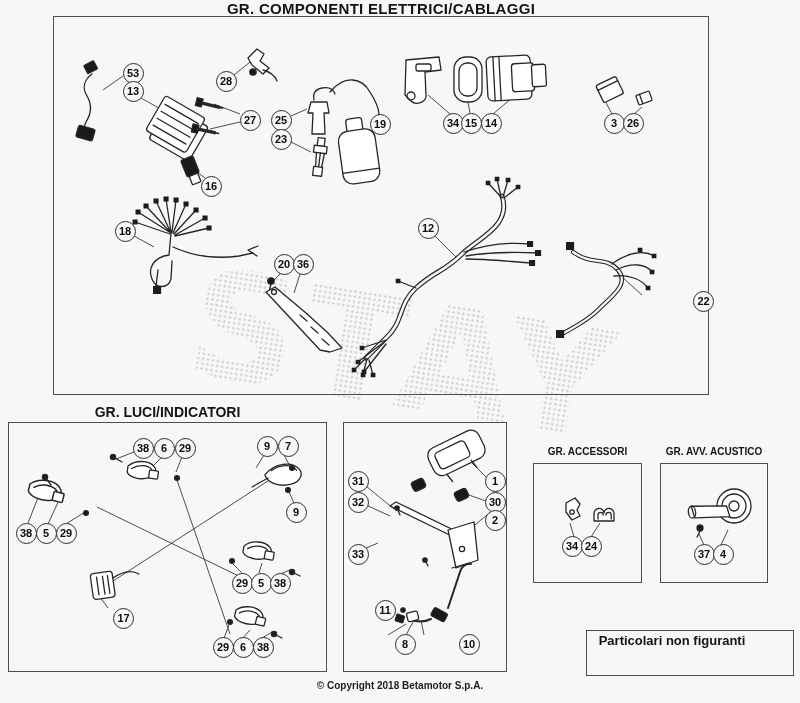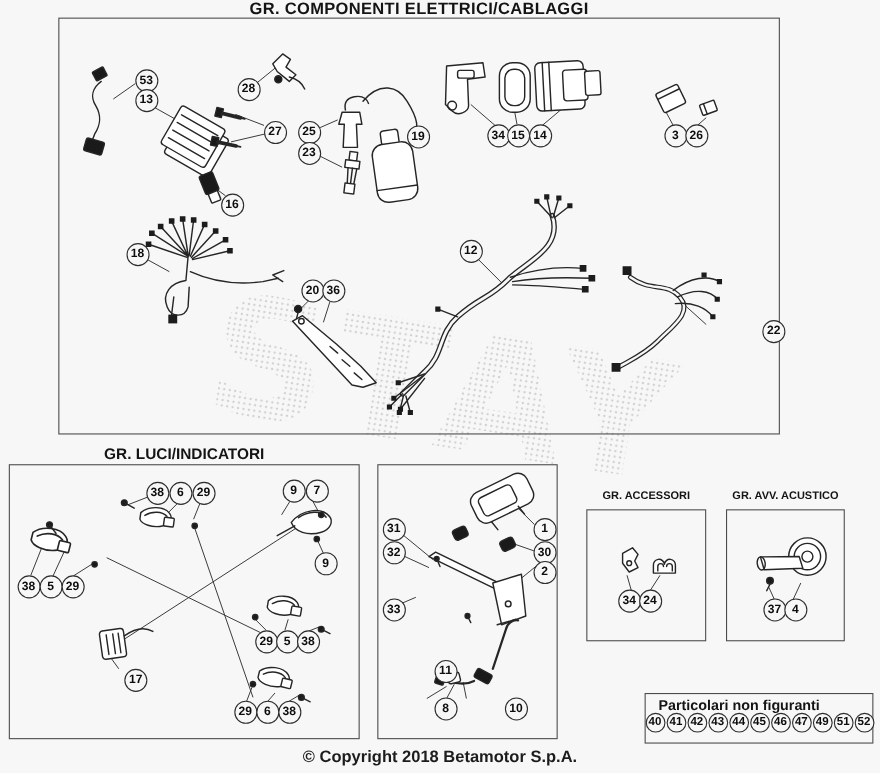--- a/index.html
+++ b/index.html
@@ -13,21 +13,21 @@
   .callout-layer{position:absolute;inset:0;pointer-events:none;}
   .co{position:absolute;width:21px;height:21px;box-sizing:border-box;border:1.5px solid #2d2d2d;
       border-radius:50%;background:#f7f7f7;color:#0d0d0d;font:bold 11px/18px "Liberation Sans",sans-serif;
       text-align:center;}
   .co.static{position:static;width:18px;height:18px;font:bold 10.5px/15px "Liberation Sans",sans-serif;
       flex:0 0 auto;}
   .num-row{position:absolute;left:588px;top:648px;width:205px;display:flex;gap:1px;justify-content:center;}
   .notshown-title{position:absolute;left:586px;top:633px;width:172px;text-align:center;
       font-weight:bold;font-size:13px;color:#141414;}
   .copyright{position:absolute;left:0;top:680px;width:800px;text-align:center;
-      font-weight:bold;font-size:15px;color:#1c1c1c;}
+      font-weight:bold;font-size:10px;color:#1c1c1c;}
   .art{position:absolute;left:0;top:0;pointer-events:none;}
   .watermark{position:absolute;left:205px;top:235px;width:460px;font-weight:bold;font-size:150px;
       letter-spacing:6px;transform:rotate(9deg);transform-origin:left top;
       background-image:radial-gradient(#777 1.1px, rgba(0,0,0,0) 1.35px);background-size:5px 5px;
       -webkit-background-clip:text;background-clip:text;color:transparent;opacity:.3;
       font-family:"DejaVu Sans",sans-serif;pointer-events:none;}
 </style>
 </head>
 <body>
 
@@ -284,41 +284,28 @@
       <span class="co" style="left: 232.5px; top: 636.5px;">6</span>
       <span class="co" style="left: 252.5px; top: 636.5px;">38</span>
     </div>
   <div class="callout-layer">
       <span class="co" style="left: 347.5px; top: 470.5px;">31</span>
       <span class="co" style="left: 347.5px; top: 491.5px;">32</span>
       <span class="co" style="left: 347.5px; top: 543.5px;">33</span>
       <span class="co" style="left: 484.5px; top: 470.5px;">1</span>
       <span class="co" style="left: 484.5px; top: 491.5px;">30</span>
       <span class="co" style="left: 484.5px; top: 509.5px;">2</span>
-      <span class="co" style="left: 374.5px; top: 600px; margin-left: 20px;">11</span>
+      <span class="co" style="left: 374.5px; top: 600px;">11</span>
       <span class="co" style="left: 394.5px; top: 633.5px;">8</span>
       <span class="co" style="left: 413.5px; top: 633.5px; margin-left: 45px;">10</span>
     </div>
   <div class="callout-layer">
       <span class="co" style="left: 561.5px; top: 535.5px;">34</span>
       <span class="co" style="left: 580.5px; top: 535.5px;">24</span>
     </div>
   <div class="callout-layer">
       <span class="co" style="left: 693.5px; top: 543.5px;">37</span>
       <span class="co" style="left: 712.5px; top: 543.5px;">4</span>
     </div>
 
-  <div class="num-row">
-      <span class="co static">40</span>
-      <span class="co static">41</span>
-      <span class="co static">42</span>
-      <span class="co static">43</span>
-      <span class="co static">44</span>
-      <span class="co static">45</span>
-      <span class="co static">46</span>
-      <span class="co static">47</span>
-      <span class="co static">49</span>
-      <span class="co static">51</span>
-      <span class="co static">52</span>
-    </div>
 
   <div class="copyright">© Copyright 2018 Betamotor S.p.A.</div>
 </div>
 
 </body></html>

